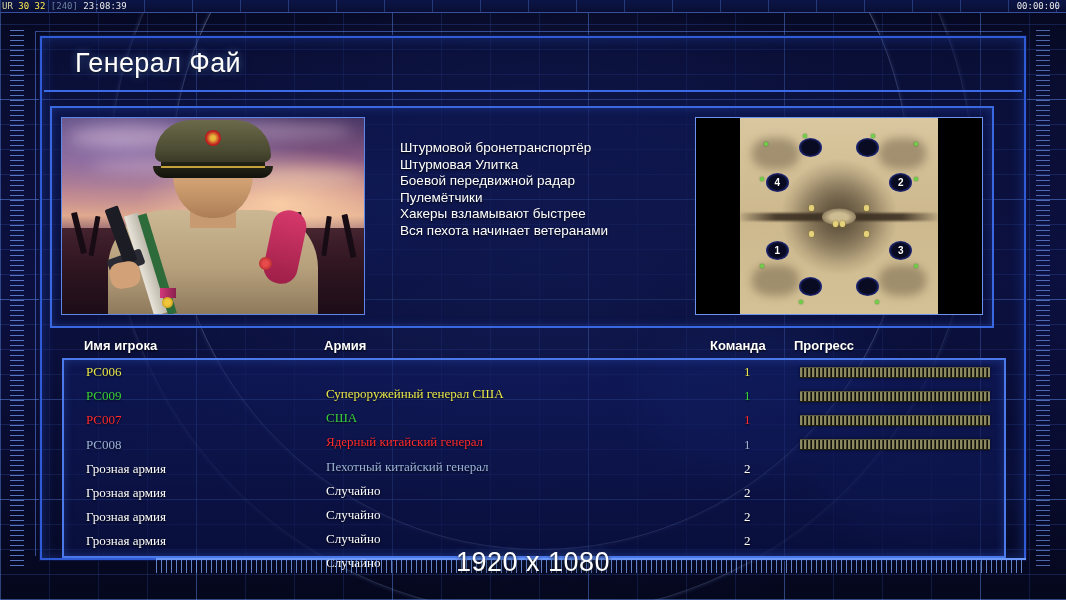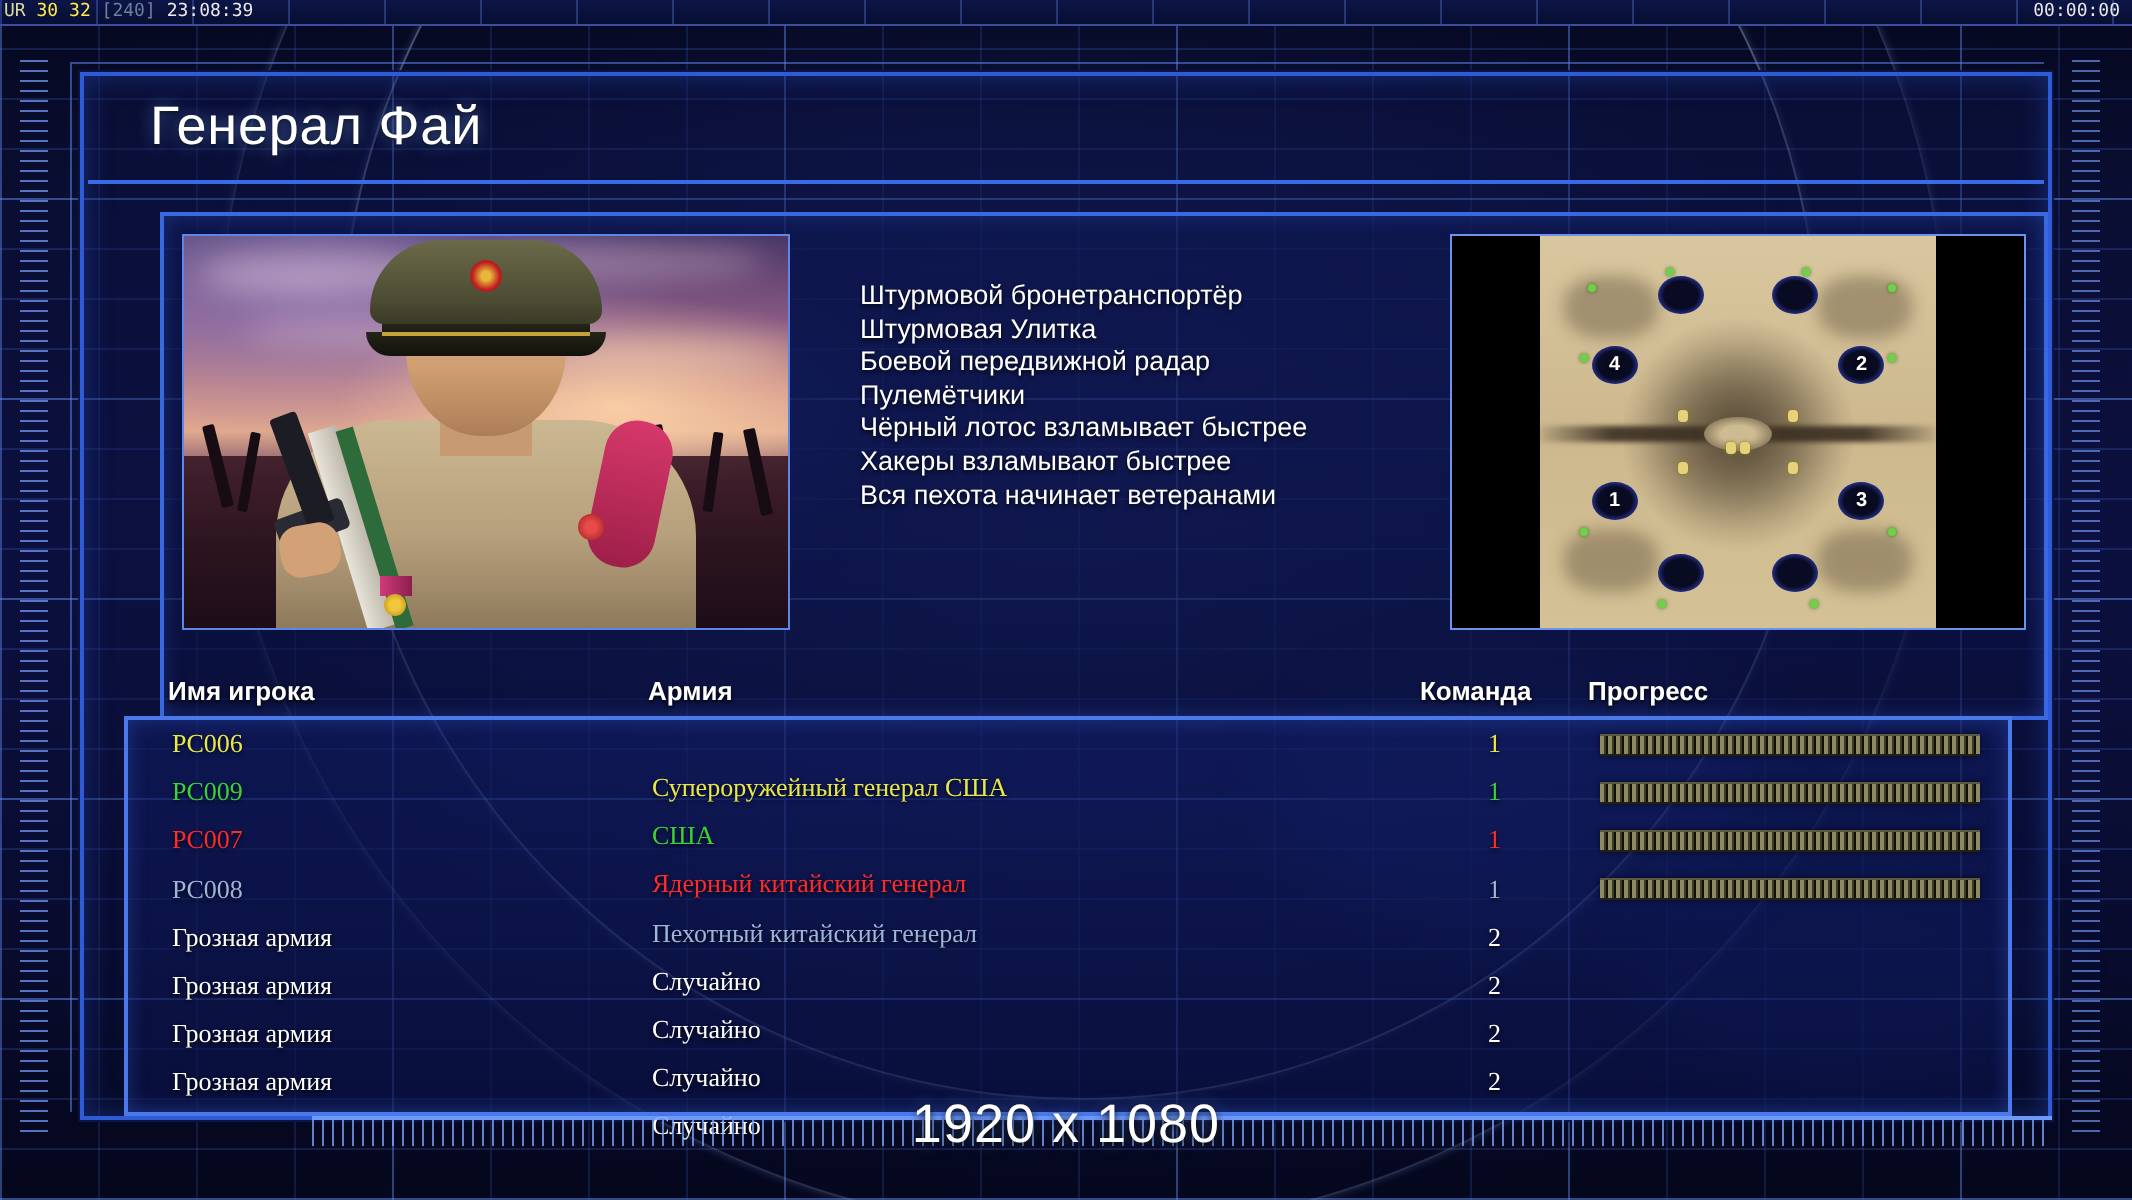--- a/index.html
+++ b/index.html
@@ -104,21 +104,21 @@
     z-index:20;
   }
   .title-text{
     position:absolute; left:31px; top:8px;
     color:#ffffff; font-size:27px; font-weight:400; letter-spacing:.4px;
     text-shadow:0 0 8px rgba(120,170,255,.55), 0 1px 2px rgba(0,0,0,.9);
   }
 
   
   .infopanel{
-    position:absolute; left:80px; top:106px; width:944px; height:254px;
+    position:absolute; left:50px; top:106px; width:944px; height:222px;
     border:2px solid #3a68e0;
     background:linear-gradient(180deg, rgba(14,24,84,.55) 0%, rgba(10,16,60,.42) 100%);
     box-shadow:0 0 10px rgba(50,95,215,.35) inset;
     z-index:20;
   }
 
   .portrait{
     position:absolute; left:9px; top:9px; width:304px; height:198px;
     border:1px solid #5d86e8;
     overflow:hidden;
@@ -403,21 +403,20 @@
         <div class="p-pistol"></div>
         <div class="p-hand"></div>
       </div>
     </div>
 
     <div class="bonuses">
       <div class="bonus-line">Штурмовой бронетранспортёр</div>
       <div class="bonus-line">Штурмовая Улитка</div>
       <div class="bonus-line">Боевой передвижной радар</div>
       <div class="bonus-line">Пулемётчики</div>
-      <div class="bonus-line">Чёрный лотос взламывает быстрее</div>
       <div class="bonus-line">Хакеры взламывают быстрее</div>
       <div class="bonus-line">Вся пехота начинает ветеранами</div>
     </div>
 
     <div class="mapbox">
       <div class="map-img">
         <div class="m-patch q1"></div>
         <div class="m-patch q2"></div>
         <div class="m-patch q3"></div>
         <div class="m-patch q4"></div>

